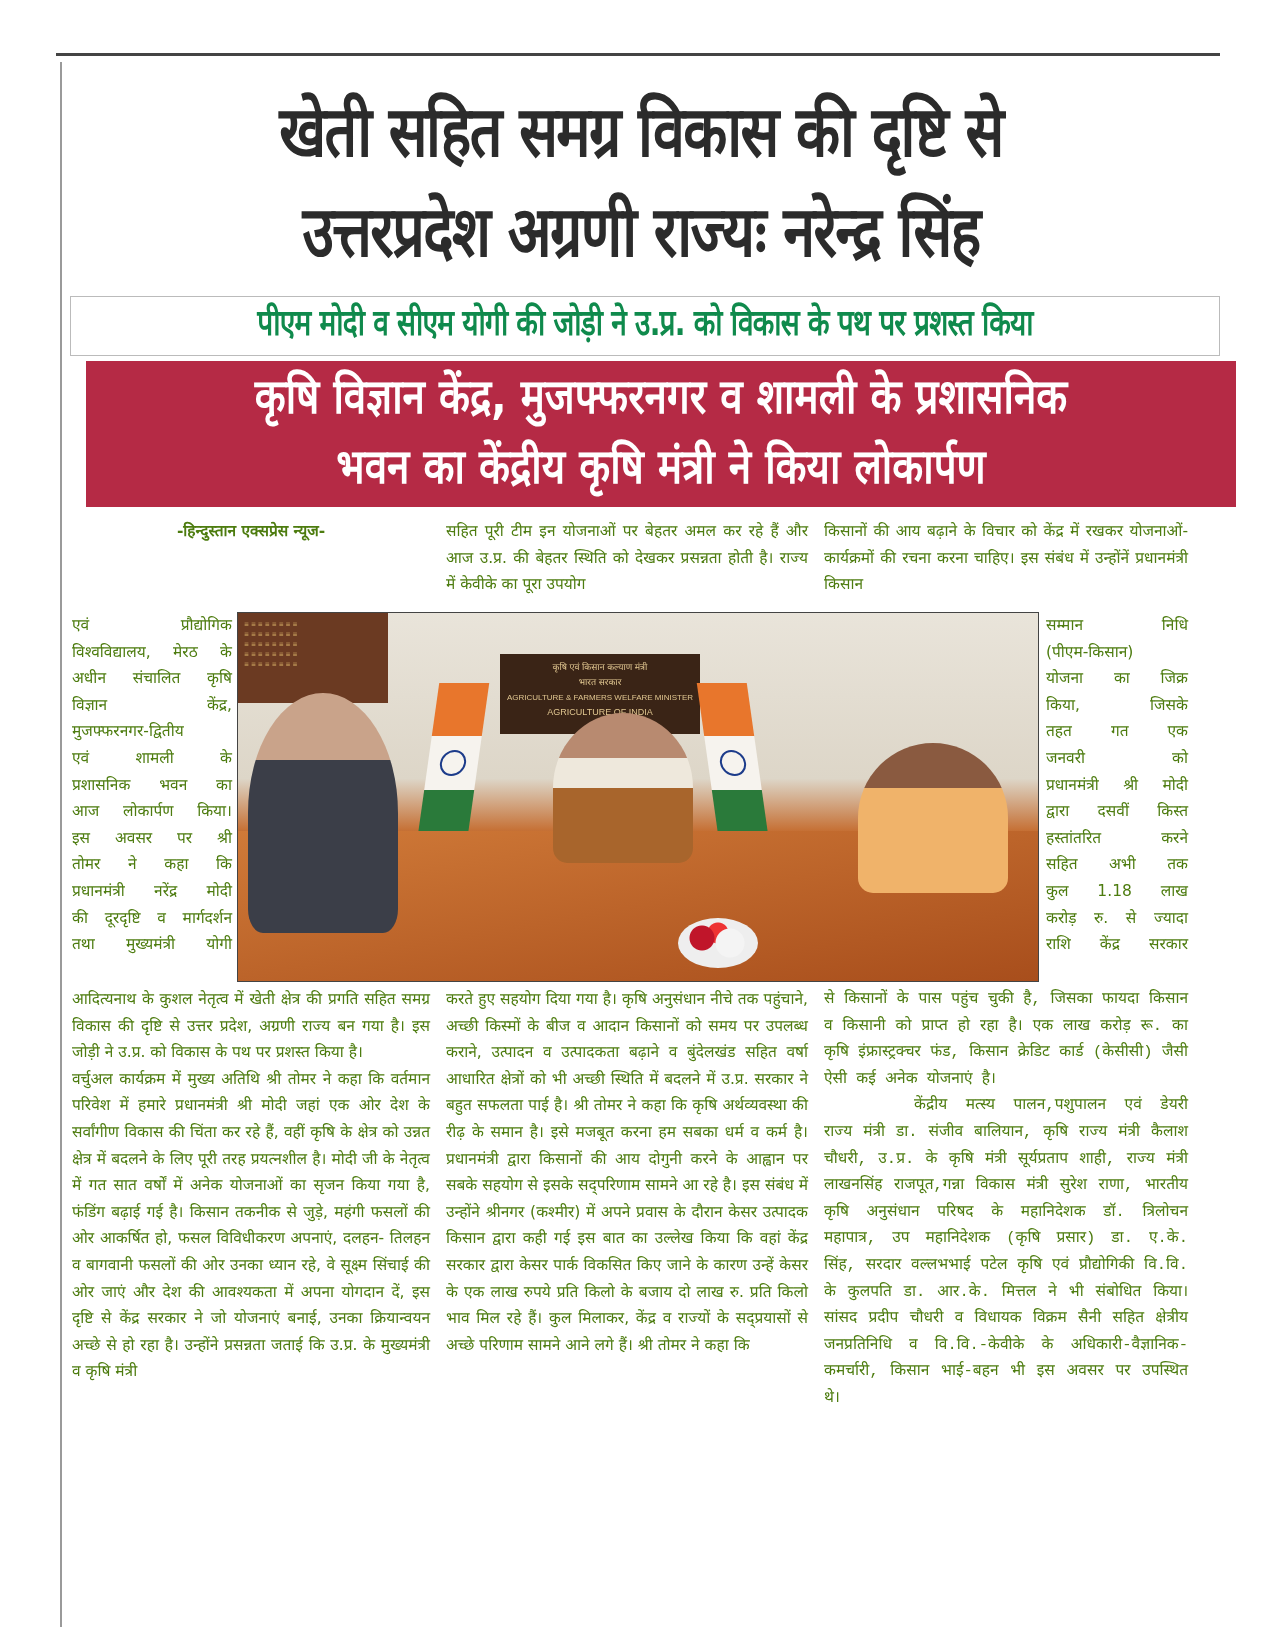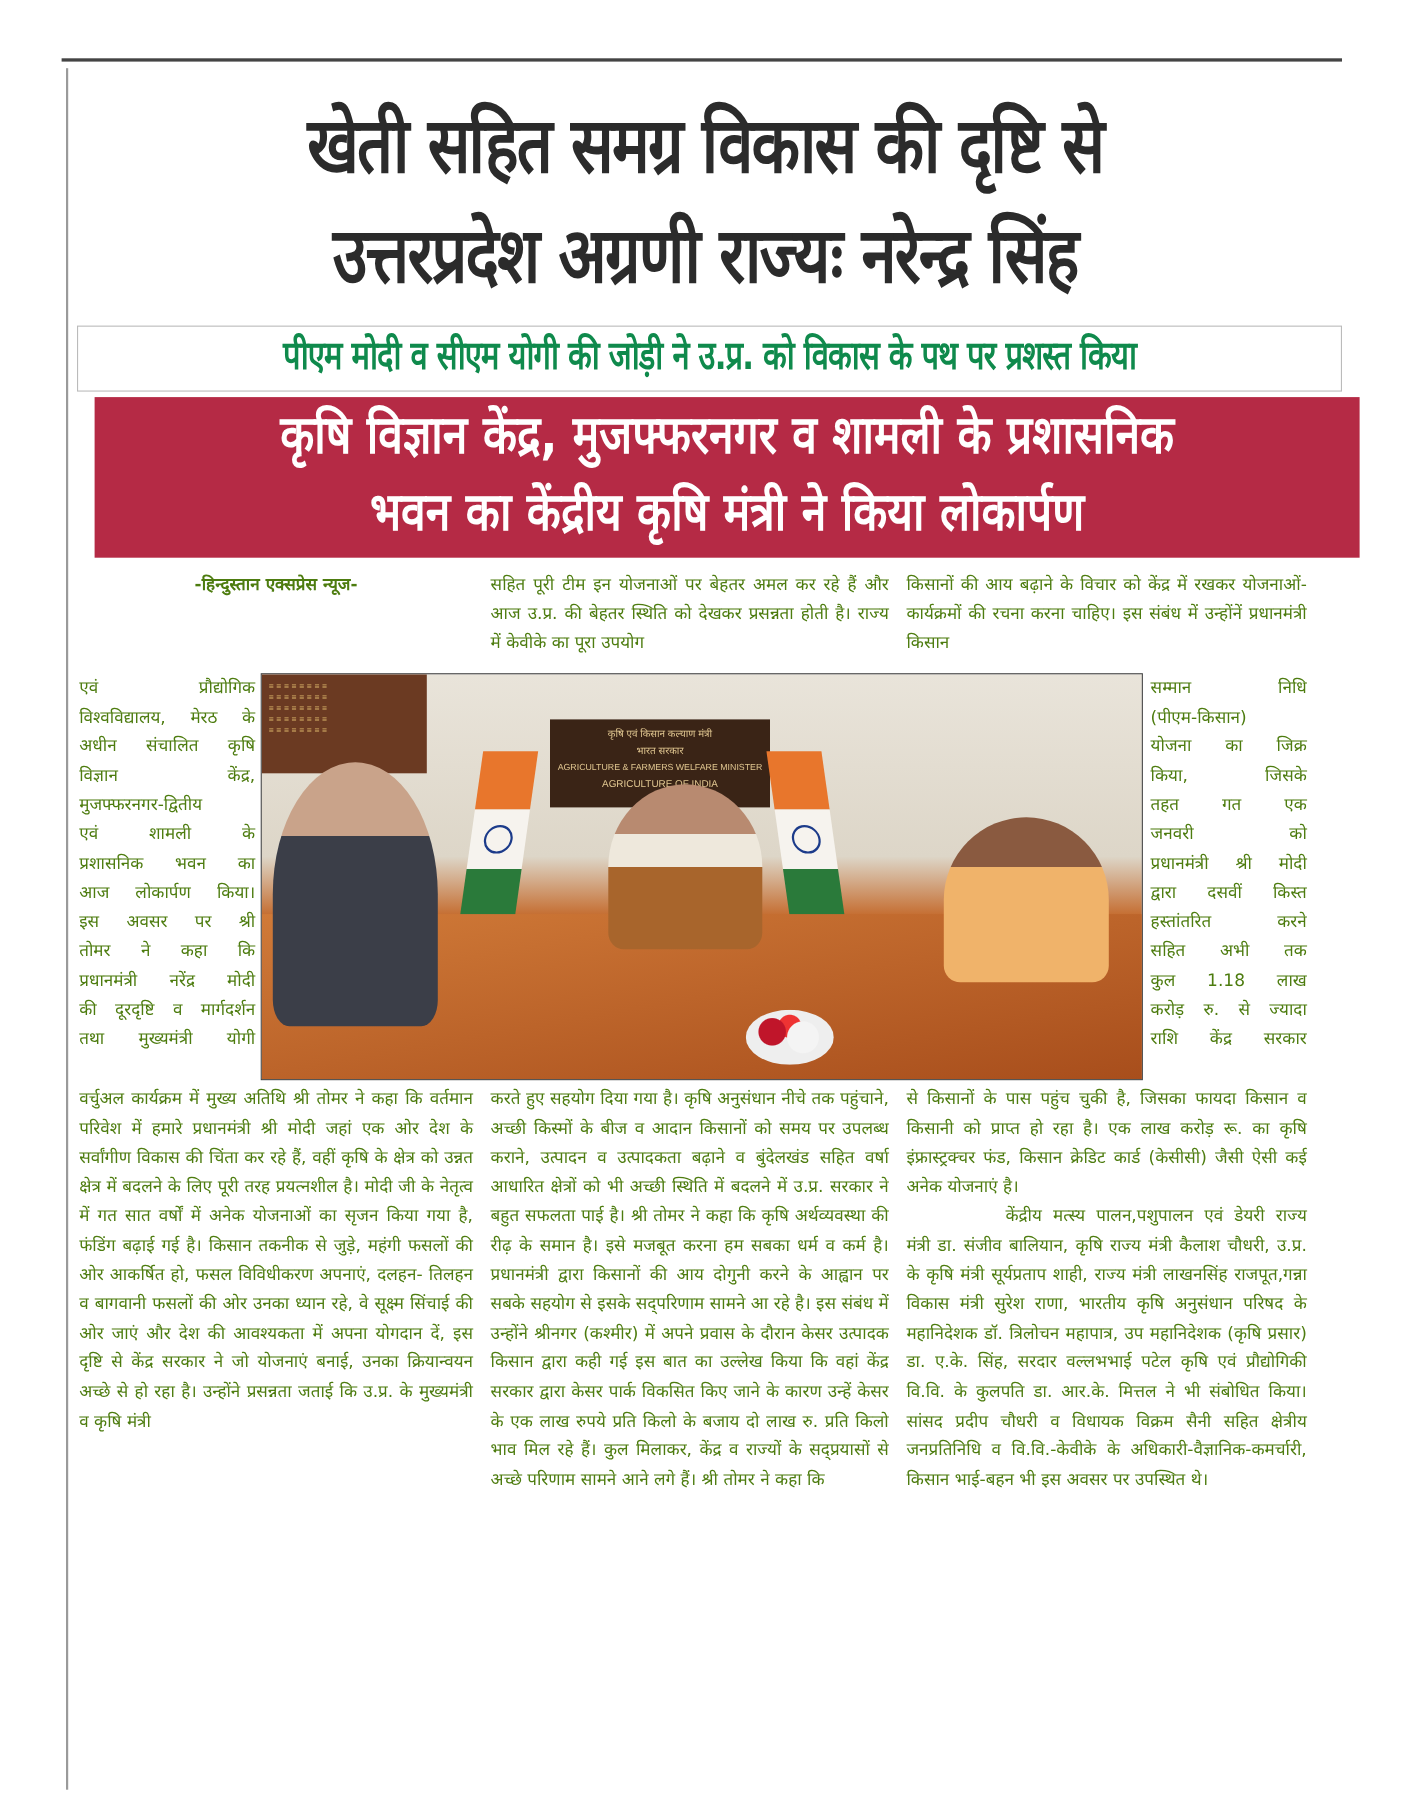--- a/index.html
+++ b/index.html
@@ -125,23 +125,24 @@
       <div class="g"></div>
     </div>
   <div class="table"></div>
   <div class="person" style="left:10px; top:80px; width:150px; height:240px; background:linear-gradient(180deg,#c9a38a 0 28%,#3b3e48 28% 100%);"></div>
   <div class="person" style="left:315px; top:100px; width:140px; height:150px; background:linear-gradient(180deg,#b88a70 0 30%,#eee8dc 30% 50%,#a8652c 50% 100%);"></div>
   <div class="person" style="left:620px; top:130px; width:150px; height:150px; background:linear-gradient(180deg,#8a5a40 0 30%,#f0b36a 30% 100%);"></div>
   <div class="flowers"></div>
 </div>
 
 <div class="col" style="left:72px; top:986px; width:358px;">
+  <p>आदित्यनाथ के कुशल नेतृत्व में खेती क्षेत्र की प्रगति सहित समग्र विकास की दृष्टि से उत्तर प्रदेश, अग्रणी राज्य बन गया है। इस जोड़ी ने उ.प्र. को विकास के पथ पर प्रशस्त किया है।</p>
   <p>वर्चुअल कार्यक्रम में मुख्य अतिथि श्री तोमर ने कहा कि वर्तमान परिवेश में हमारे प्रधानमंत्री श्री मोदी जहां एक ओर देश के सर्वांगीण विकास की चिंता कर रहे हैं, वहीं कृषि के क्षेत्र को उन्नत क्षेत्र में बदलने के लिए पूरी तरह प्रयत्नशील है। मोदी जी के नेतृत्व में गत सात वर्षों में अनेक योजनाओं का सृजन किया गया है, फंडिंग बढ़ाई गई है। किसान तकनीक से जुड़े, महंगी फसलों की ओर आकर्षित हो, फसल विविधीकरण अपनाएं, दलहन- तिलहन व बागवानी फसलों की ओर उनका ध्यान रहे, वे सूक्ष्म सिंचाई की ओर जाएं और देश की आवश्यकता में अपना योगदान दें, इस दृष्टि से केंद्र सरकार ने जो योजनाएं बनाई, उनका क्रियान्वयन अच्छे से हो रहा है। उन्होंने प्रसन्नता जताई कि उ.प्र. के मुख्यमंत्री व कृषि मंत्री</p>
 </div>
 
 <div class="col" style="left:446px; top:986px; width:362px;">
   <p>करते हुए सहयोग दिया गया है। कृषि अनुसंधान नीचे तक पहुंचाने, अच्छी किस्मों के बीज व आदान किसानों को समय पर उपलब्ध कराने, उत्पादन व उत्पादकता बढ़ाने व बुंदेलखंड सहित वर्षा आधारित क्षेत्रों को भी अच्छी स्थिति में बदलने में उ.प्र. सरकार ने बहुत सफलता पाई है। श्री तोमर ने कहा कि कृषि अर्थव्यवस्था की रीढ़ के समान है। इसे मजबूत करना हम सबका धर्म व कर्म है। प्रधानमंत्री द्वारा किसानों की आय दोगुनी करने के आह्वान पर सबके सहयोग से इसके सद्परिणाम सामने आ रहे है। इस संबंध में उन्होंने श्रीनगर (कश्मीर) में अपने प्रवास के दौरान केसर उत्पादक किसान द्वारा कही गई इस बात का उल्लेख किया कि वहां केंद्र सरकार द्वारा केसर पार्क विकसित किए जाने के कारण उन्हें केसर के एक लाख रुपये प्रति किलो के बजाय दो लाख रु. प्रति किलो भाव मिल रहे हैं। कुल मिलाकर, केंद्र व राज्यों के सद्प्रयासों से अच्छे परिणाम सामने आने लगे हैं। श्री तोमर ने कहा कि</p>
 </div>
 
-<div class="col" style="left:824px; top:986px; width:364px;">
+<div class="col" style="left:824px; top:986px; width:364px;font-family:Liberation Mono, monospace;">
   <p>से किसानों के पास पहुंच चुकी है, जिसका फायदा किसान व किसानी को प्राप्त हो रहा है। एक लाख करोड़ रू. का कृषि इंफ्रास्ट्रक्चर फंड, किसान क्रेडिट कार्ड (केसीसी) जैसी ऐसी कई अनेक योजनाएं है।</p>
   <p class="indent">केंद्रीय मत्स्य पालन,पशुपालन एवं डेयरी राज्य मंत्री डा. संजीव बालियान, कृषि राज्य मंत्री कैलाश चौधरी, उ.प्र. के कृषि मंत्री सूर्यप्रताप शाही, राज्य मंत्री लाखनसिंह राजपूत,गन्ना विकास मंत्री सुरेश राणा, भारतीय कृषि अनुसंधान परिषद के महानिदेशक डॉ. त्रिलोचन महापात्र, उप महानिदेशक (कृषि प्रसार) डा. ए.के. सिंह, सरदार वल्लभभाई पटेल कृषि एवं प्रौद्योगिकी वि.वि. के कुलपति डा. आर.के. मित्तल ने भी संबोधित किया। सांसद प्रदीप चौधरी व विधायक विक्रम सैनी सहित क्षेत्रीय जनप्रतिनिधि व वि.वि.-केवीके के अधिकारी-वैज्ञानिक-कमर्चारी, किसान भाई-बहन भी इस अवसर पर उपस्थित थे।</p>
 </div>
 
 </body></html>

